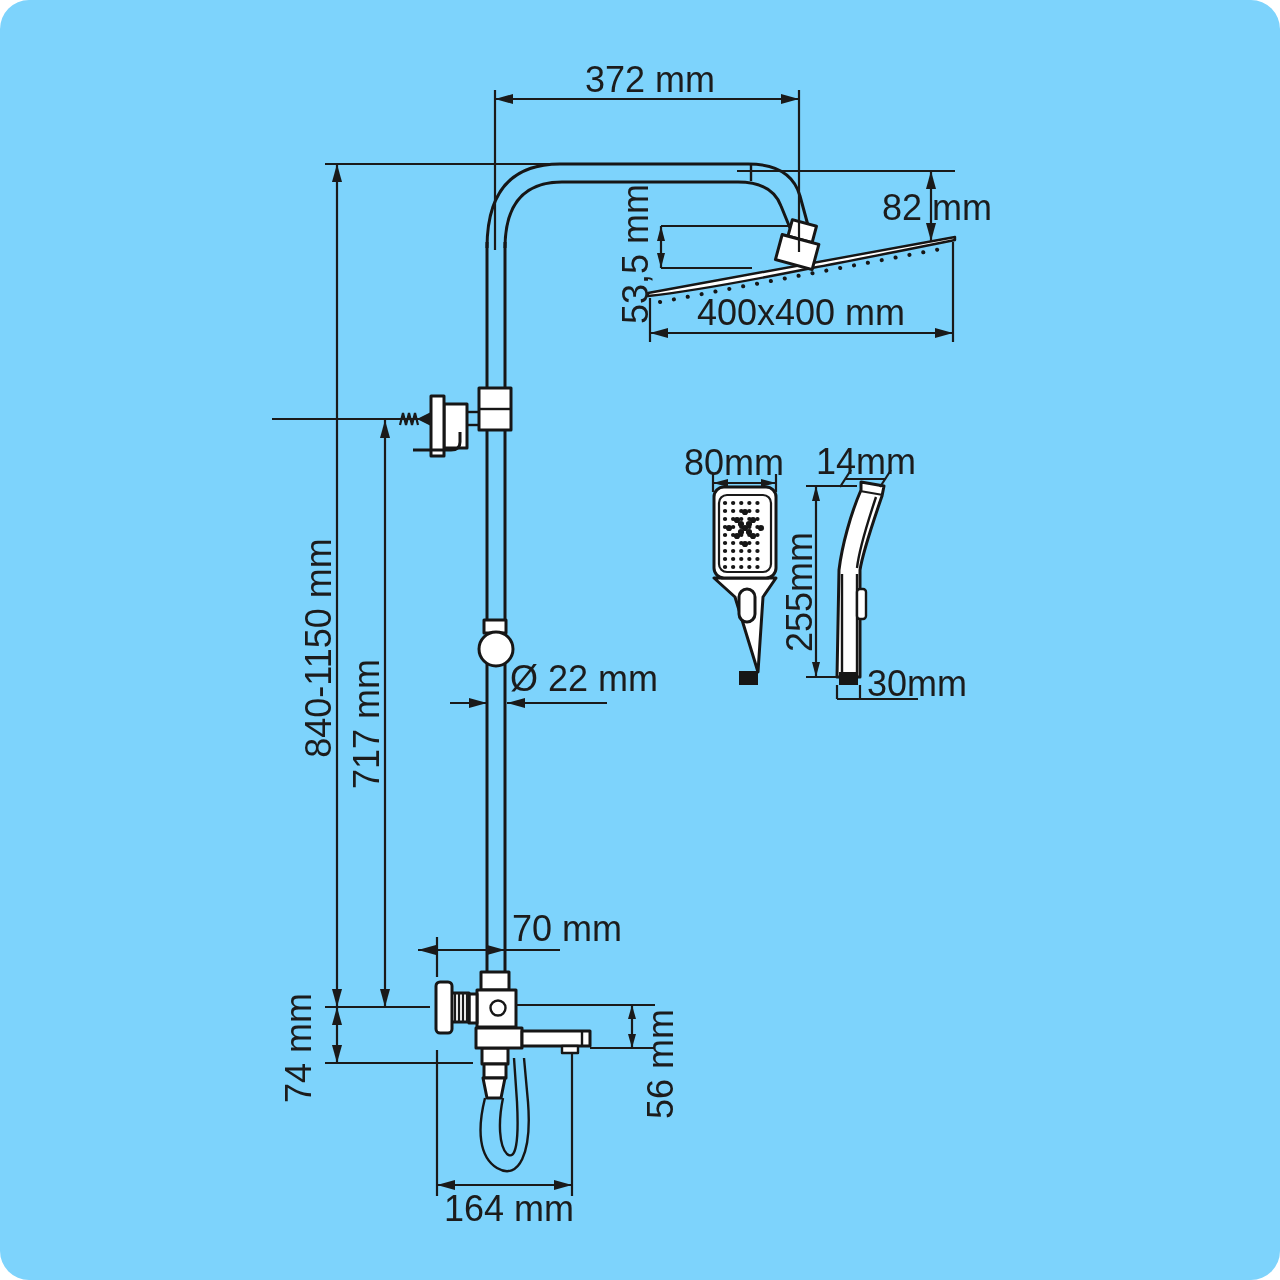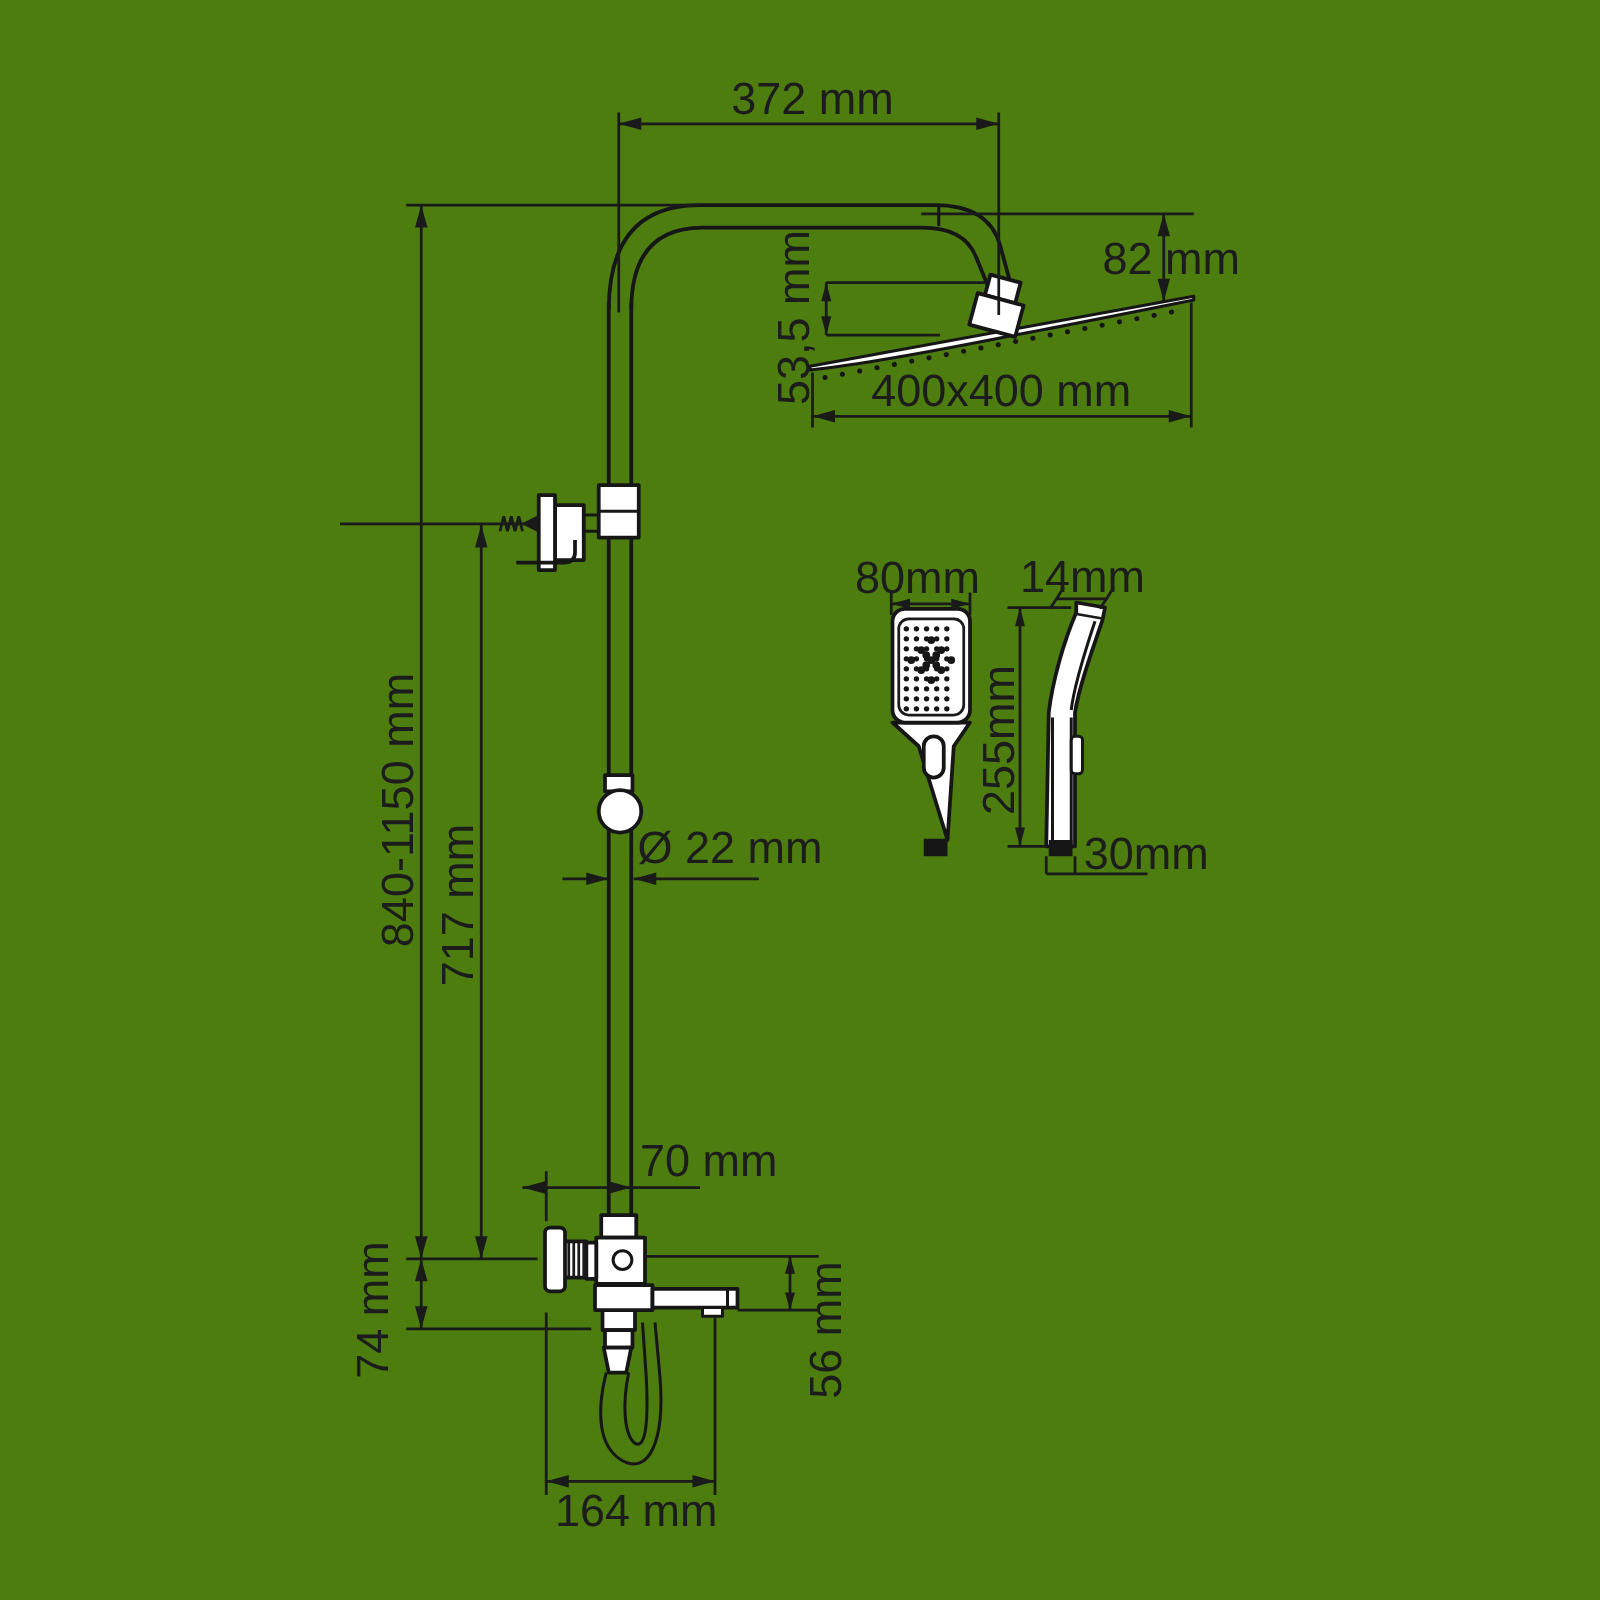--- a/index.html
+++ b/index.html
@@ -1,16 +1,16 @@
 <!DOCTYPE html>
 <html><head>
 <meta charset="utf-8">
 <style>
   html,body { margin:0; padding:0; background:#ffffff; }
-  .stage { width:1280px; height:1280px; background:#4d7c0f; position:relative; overflow:hidden; }
+  .stage { width:1280px; height:1280px; background:#7dd3fc; position:relative; overflow:hidden;border-radius:29px; }
   svg { display:block; }
   svg text {
     font-family: "Liberation Sans", "DejaVu Sans", sans-serif;
     font-size: 36px;
     fill: #1c1c1c;
     text-anchor: middle;
     dominant-baseline: central;
   }
   .p  { fill:none; stroke:#161616; stroke-width:3;   stroke-linejoin:round; }
   .p2 { fill:none; stroke:#161616; stroke-width:2.4; stroke-linejoin:round; }

